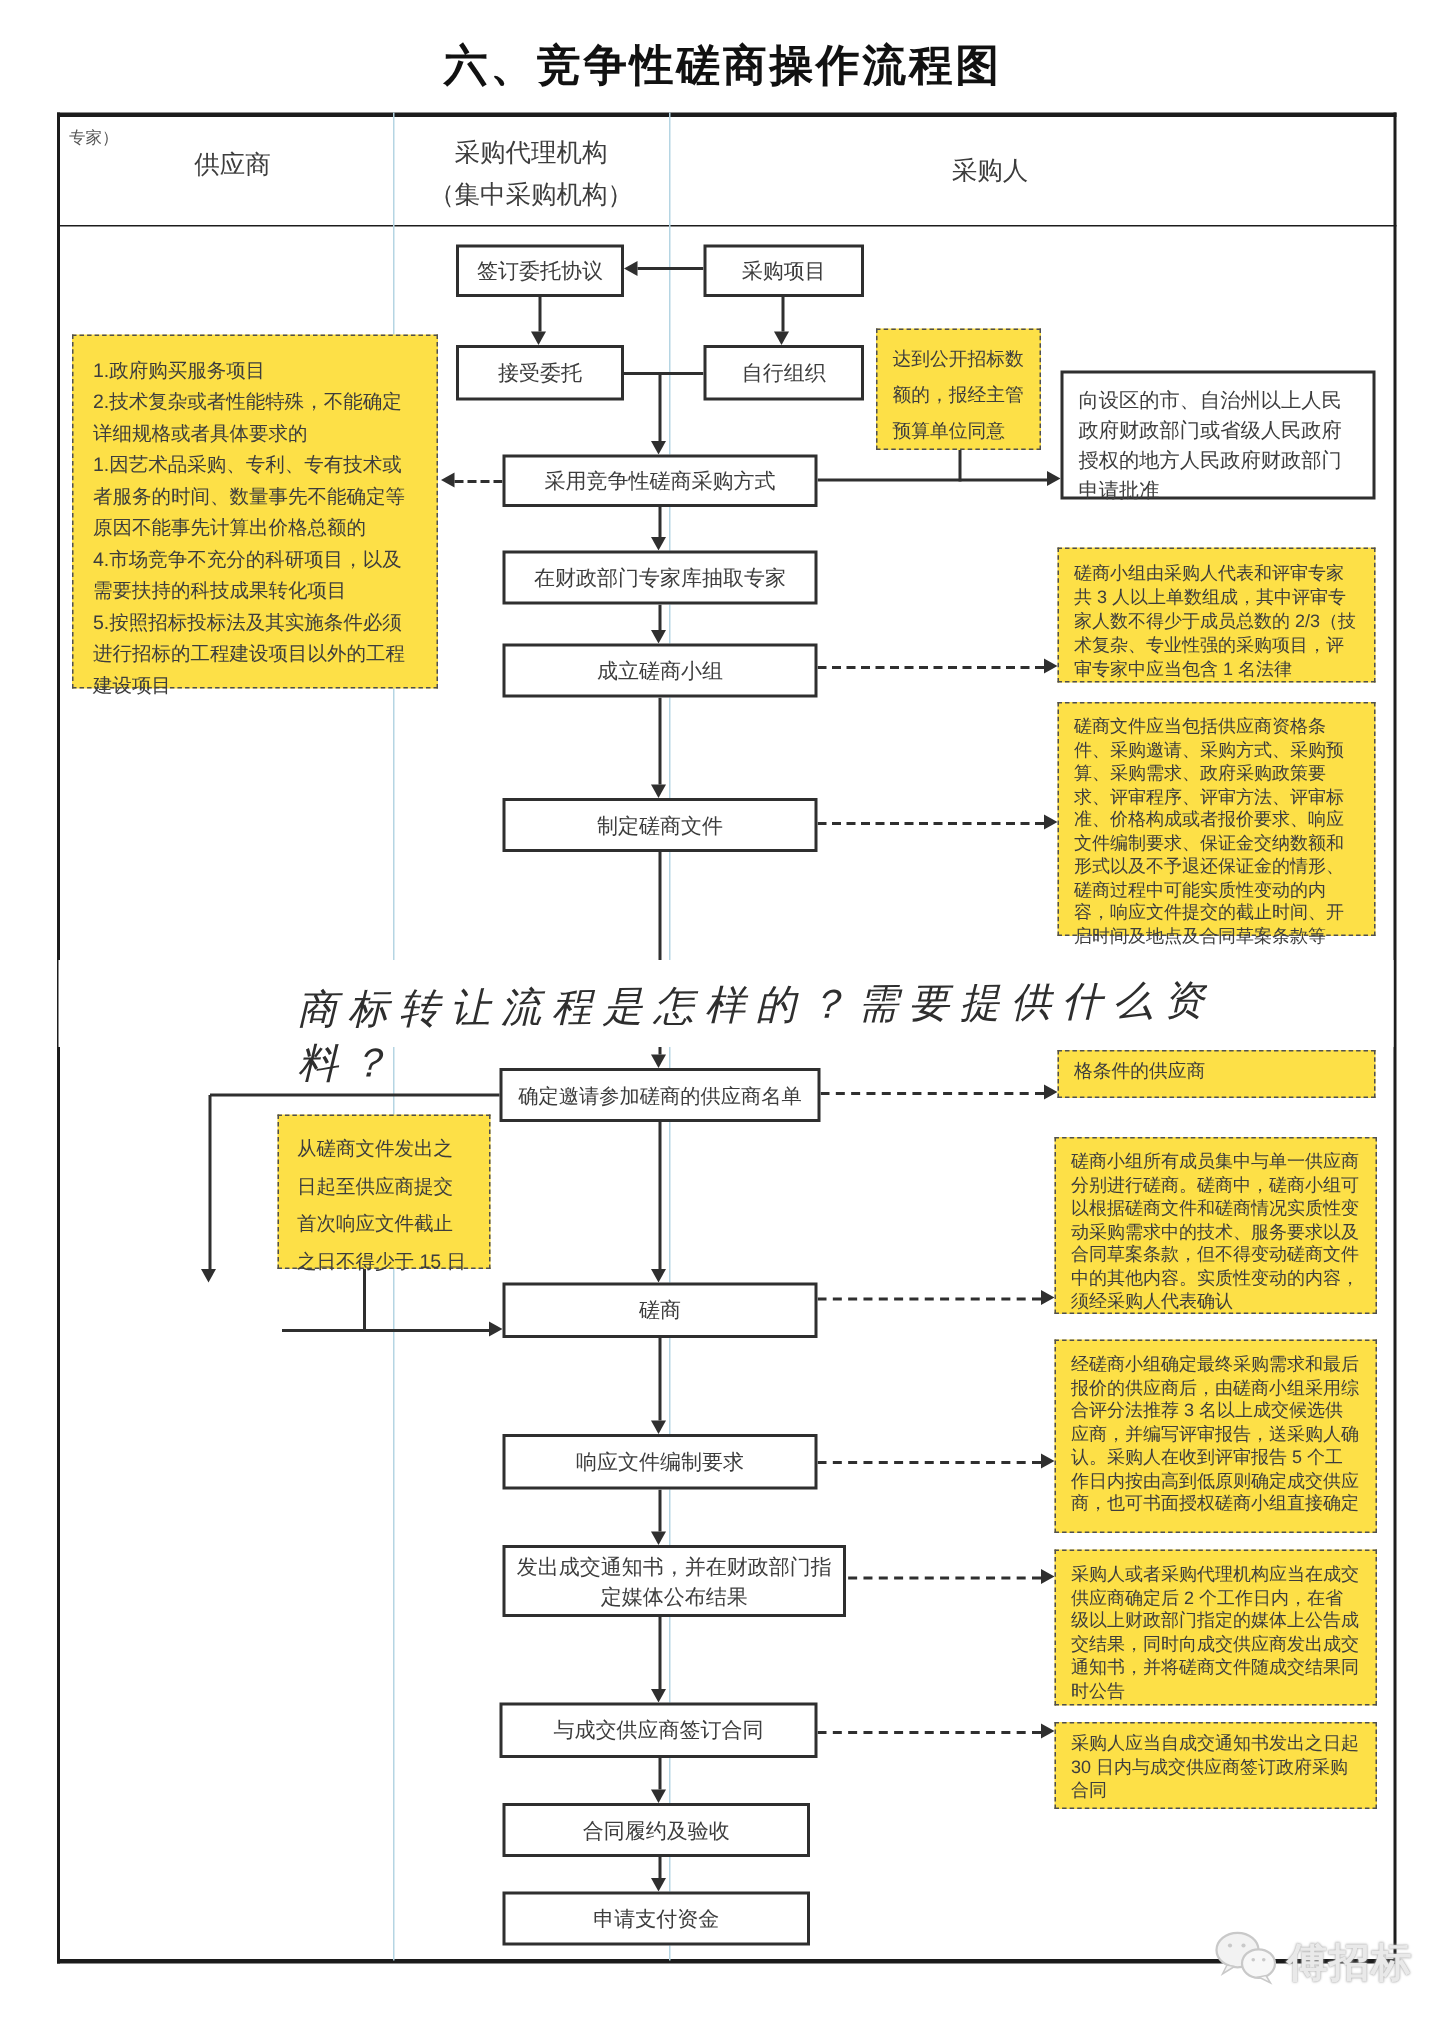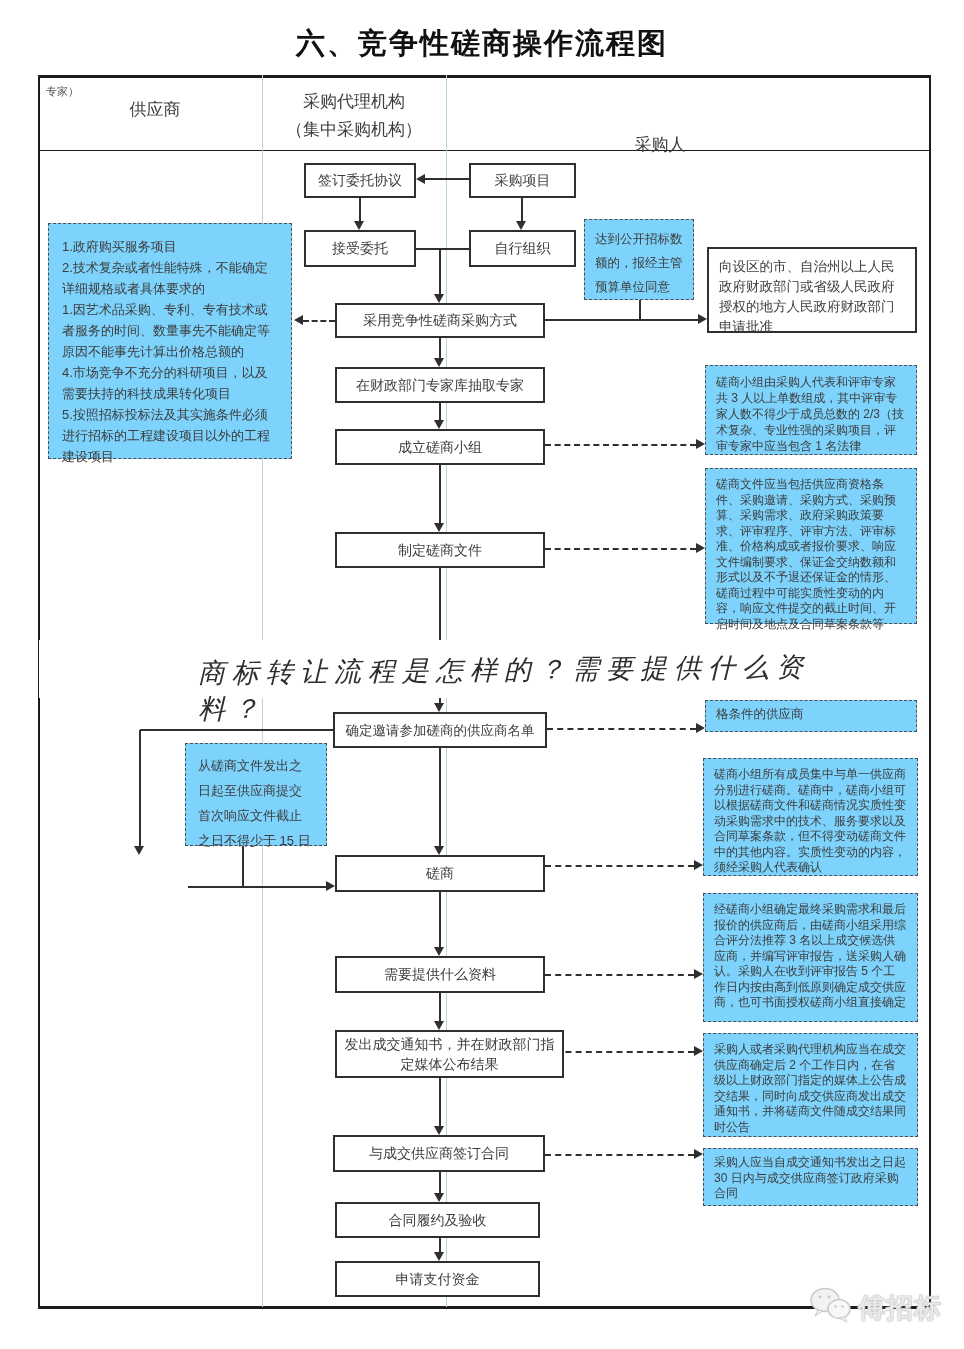--- a/index.html
+++ b/index.html
@@ -13,21 +13,21 @@
   .corner{position:absolute;left:46px;top:84px;font-size:11px;color:#555;z-index:2;}
   .colhead{position:absolute;font-size:17px;color:#3d3d3d;text-align:center;z-index:2;}
   
   .sbox{position:absolute;border:2px solid #2f2f2f;background:#fff;box-sizing:border-box;
         display:flex;align-items:center;justify-content:center;text-align:center;
         font-size:14px;line-height:21px;padding:2px 6px;z-index:2;}
   .sbox.left-align{justify-content:flex-start;text-align:left;align-items:flex-start;
         padding:8px 10px;font-size:13.5px;line-height:20px;}
   .pre{white-space:pre-line;}
   
-  .dbox{position:absolute;border:1.5px dashed #4f4f4f;background:#7dd3fc;box-sizing:border-box;
+  .dbox{position:absolute;border:1.5px dashed #4f4f4f;background:#fde047;box-sizing:border-box;
         font-size:12px;line-height:15.5px;text-align:left;padding:8px 10px;z-index:2;color:#3d3d3d;}
   .dbox p{margin:0;}
   
   .vl{position:absolute;width:2px;background:#2f2f2f;z-index:1;}
   .hl{position:absolute;height:2px;background:#2f2f2f;z-index:1;}
   .dh{position:absolute;height:0;border-top:2px dashed #2f2f2f;z-index:1;}
   .ad{position:absolute;width:0;height:0;border-left:5px solid transparent;
       border-right:5px solid transparent;border-top:9px solid #2f2f2f;z-index:1;}
   .al{position:absolute;width:0;height:0;border-top:5px solid transparent;
       border-bottom:5px solid transparent;border-right:9px solid #2f2f2f;z-index:1;}
@@ -56,34 +56,34 @@
   <div class="frame" style="left:38px;top:75px;width:2px;height:1234px;"></div>
   <div class="frame" style="left:929px;top:75px;width:2px;height:1234px;"></div>
   <div class="frame" style="left:38px;top:1306px;width:893px;height:3px;"></div>
   <div class="cdiv" style="left:262px;top:75px;height:1232px;"></div>
   <div class="cdiv" style="left:446px;top:75px;height:1232px;"></div>
 
   <div class="corner">专家）</div>
   <div class="colhead" style="left:60px;top:98px;width:190px;">供应商</div>
   <div class="colhead" style="left:266px;top:90px;width:176px;">采购代理机构</div>
   <div class="colhead" style="left:266px;top:118px;width:176px;">（集中采购机构）</div>
-  <div class="colhead" style="left:560px;top:102px;width:200px;margin-top:31px;">采购人</div>
+  <div class="colhead" style="left:560px;top:102px;width:200px;">采购人</div>
 
   <div class="sbox" style="left:304px;top:163px;width:112px;height:35px;">签订委托协议</div>
   <div class="sbox" style="left:469px;top:163px;width:107px;height:35px;">采购项目</div>
   <div class="sbox" style="left:304px;top:230px;width:112px;height:37px;">接受委托</div>
   <div class="sbox" style="left:469px;top:230px;width:107px;height:37px;">自行组织</div>
 
   <div class="sbox" style="left:335px;top:303px;width:210px;height:35px;">采用竞争性磋商采购方式</div>
   <div class="sbox" style="left:335px;top:367px;width:210px;height:36px;">在财政部门专家库抽取专家</div>
   <div class="sbox" style="left:335px;top:429px;width:210px;height:36px;">成立磋商小组</div>
   <div class="sbox" style="left:335px;top:532px;width:210px;height:36px;">制定磋商文件</div>
   <div class="sbox" style="left:333px;top:712px;width:214px;height:36px;font-size:13.5px;">确定邀请参加磋商的供应商名单</div>
   <div class="sbox" style="left:335px;top:855px;width:210px;height:37px;">磋商</div>
-  <div class="sbox" style="left:335px;top:956px;width:210px;height:37px;">需要提供什么资料</div>
+  <div class="sbox" style="left:335px;top:956px;width:210px;height:37px;">响应文件编制要求</div>
   <div class="sbox" style="left:335px;top:1030px;width:229px;height:48px;line-height:20px;">发出成交通知书，并在财政部门指定媒体公布结果</div>
   <div class="sbox" style="left:333px;top:1135px;width:212px;height:37px;">与成交供应商签订合同</div>
   <div class="sbox" style="left:335px;top:1202px;width:205px;height:36px;border-width:2.5px;">合同履约及验收</div>
   <div class="sbox" style="left:335px;top:1261px;width:205px;height:36px;">申请支付资金</div>
 
   <div class="dbox" style="left:48px;top:223px;width:244px;height:236px;font-size:13px;line-height:21px;padding:12px 13px;">
     <p>1.政府购买服务项目</p>
     <p>2.技术复杂或者性能特殊，不能确定详细规格或者具体要求的</p>
     <p>1.因艺术品采购、专利、专有技术或者服务的时间、数量事先不能确定等原因不能事先计算出价格总额的</p>
     <p>4.市场竞争不充分的科研项目，以及需要扶持的科技成果转化项目</p>

